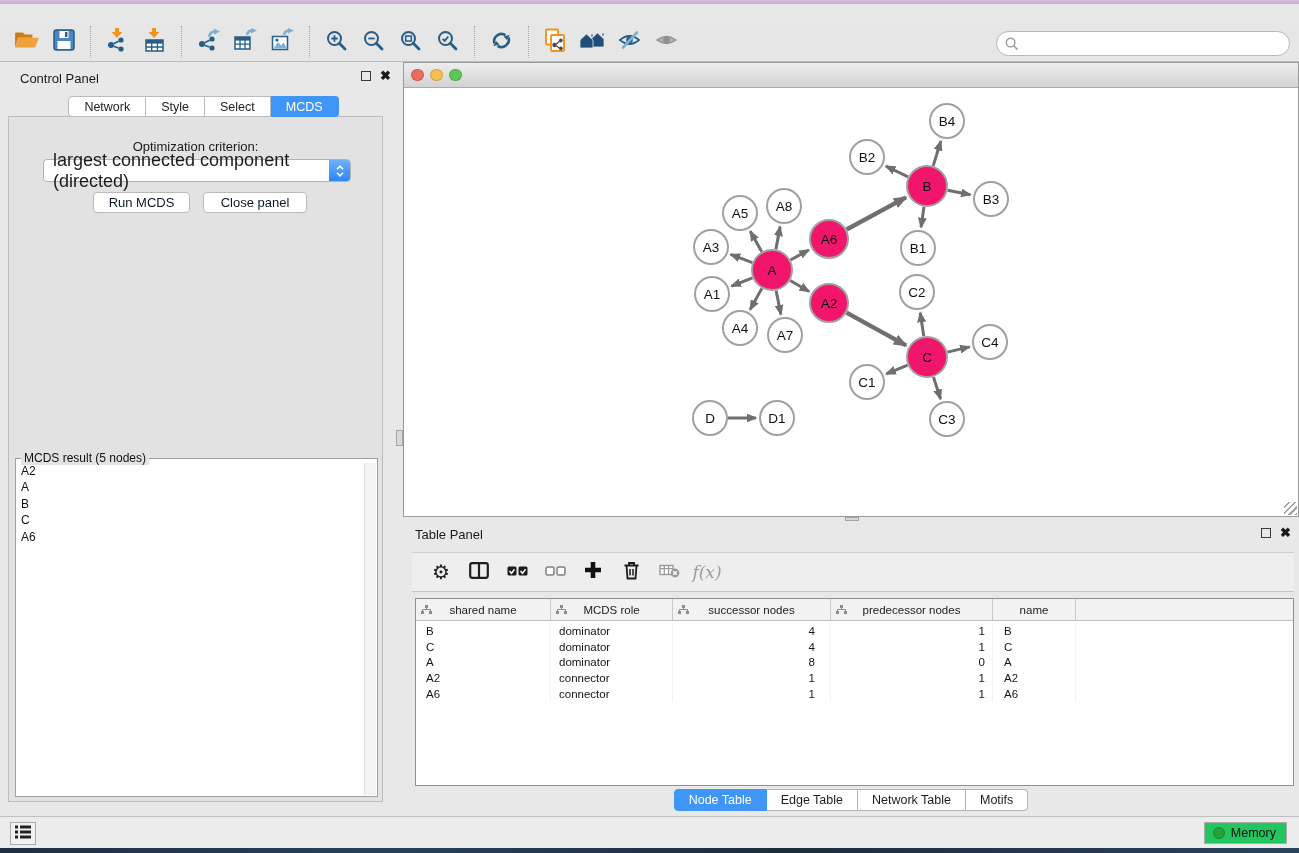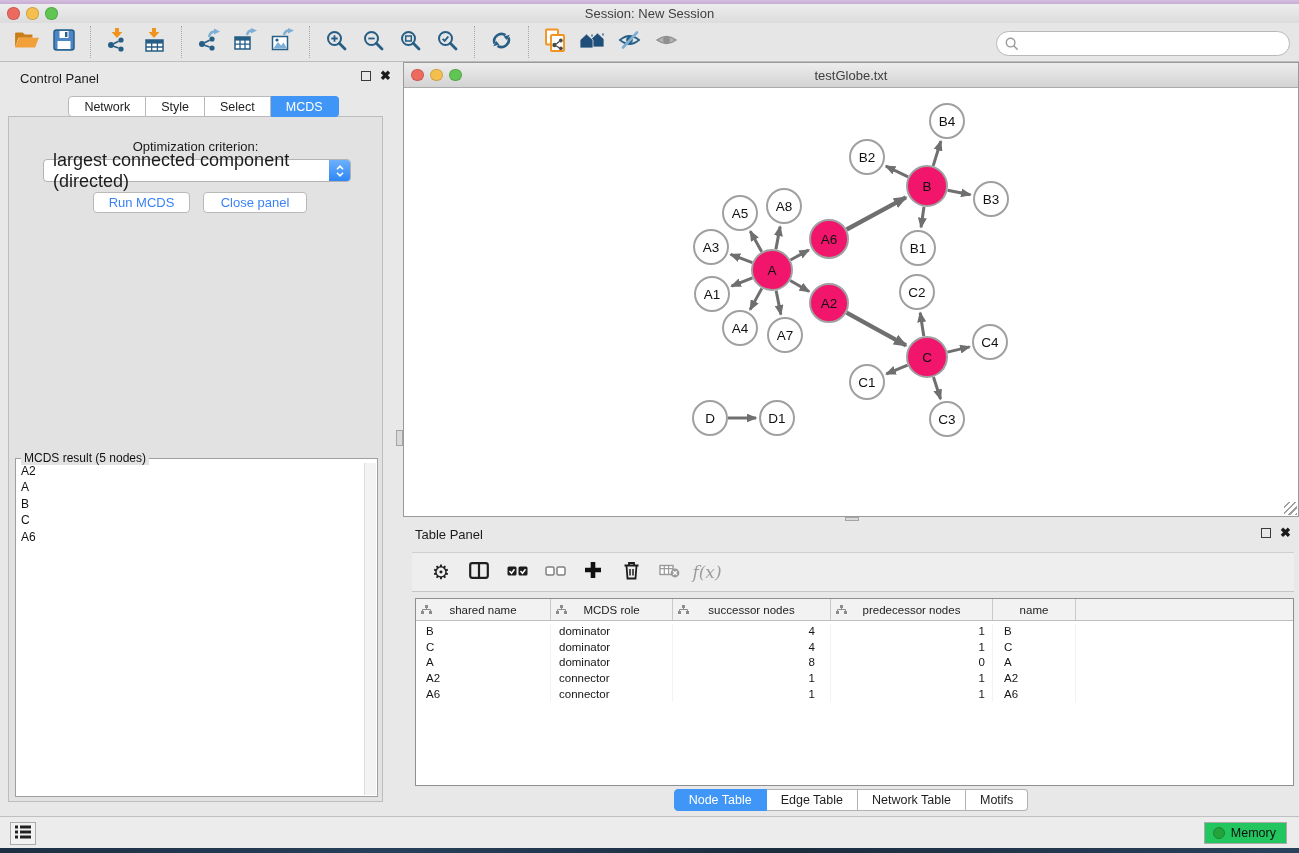--- a/index.html
+++ b/index.html
@@ -33,21 +33,21 @@
   .close-btn { font-size:13px; font-weight:bold; color:#1a1a1a; line-height:10px; }
   .cp-tabs { position:absolute; left:0; top:96px; width:391px; display:flex; justify-content:center; z-index:3; }
   .cp-tab { height:21px; padding:0 15px; background:#fff; border:1px solid #b9b9b9; border-left:none; font-size:12.5px; color:#1d1d1d; display:flex; align-items:center; }
   .cp-tab:first-child { border-left:1px solid #b9b9b9; border-radius:4px 0 0 4px;margin-left:16px; }
   .cp-tab:last-child { border-radius:0 4px 4px 0; }
   .cp-tab.sel { background:#3f96f7; border-color:#3f96f7; color:#fff; }
   .cp-body { position:absolute; left:8px; top:116px; width:375px; height:686px; background:#e2e2e2; border:1px solid #bdbdbd; }
   .opt-label { position:absolute; left:0; width:100%; top:22px; text-align:center; font-size:13px; color:#1b1b1b; }
   .criterion { position:absolute; left:34px; top:42px; width:308px; height:23px; background:#fff; border:1px solid #b3b3b3; border-radius:4px; font-size:18px; color:#1b1b1b; display:flex; align-items:center; padding-left:9px; }
   .criterion .spinner { position:absolute; right:0; top:0; width:21px; height:21px; background:linear-gradient(#6cb1fc,#2e86f5); border-radius:0 3px 3px 0; display:flex; align-items:center; justify-content:center; }
-  .cp-btn { position:absolute; top:75px; height:21px; background:#fff; border:1px solid #b9b9b9; border-radius:4px; font-size:13px; color:#3b82f6; display:flex; align-items:center; justify-content:center; }
+  .cp-btn { position:absolute; top:75px; height:21px; background:#fff; border:1px solid #b9b9b9; border-radius:4px; font-size:13px; color:#0f172a; display:flex; align-items:center; justify-content:center; }
   .run-btn { left:84px; width:97px; }
   .closep-btn { left:194px; width:104px; }
   .mcds-fieldset { position:absolute; left:6px; top:341px; width:363px; height:339px; border:1px solid #9f9f9f; background:#fff; }
   .mcds-legend { position:absolute; left:5px; top:-8px; background:#e2e2e2; padding:0 3px; font-size:12px; color:#111; }
   .mcds-list { position:absolute; left:1px; top:4px; bottom:1px; right:14px; overflow:hidden; }
   .mcds-item { font-size:12px; color:#111; line-height:16.4px; padding-left:4px; }
   .mcds-scroll { position:absolute; right:1px; top:4px; bottom:1px; width:12px; background:#f3f3f3; border-left:1px solid #ddd; }
 
   
   .net-window { position:absolute; left:403px; top:62px; width:896px; height:455px; background:#fff; border:1px solid #9a9a9a; }
@@ -87,28 +87,20 @@
   .status-list-btn { position:absolute; left:10px; top:5px; width:26px; height:23px; background:#f2f2f2; border:1px solid #ababab; display:flex; align-items:center; justify-content:center; }
   .memory-btn { position:absolute; right:12px; top:5px; height:22px; padding:0 10px 0 8px; background:#22c55e; border:1px solid #ababab; display:flex; align-items:center; gap:6px; font-size:12.5px; color:#111; }
   .mem-dot { width:12px; height:12px; border-radius:50%; background:#23a33c; border:1px solid #1c8630; }
 </style>
 </head>
 <body>
 
 <div class="screen">
   <div class="desktop-top"></div>
 
-  <div class="titlebar">
-    <div class="win-title">Session: New Session</div>
-    <div class="traffic">
-      <div class="tl red"></div>
-      <div class="tl yellow"></div>
-      <div class="tl green"></div>
-    </div>
-  </div>
 
   <div class="toolbar">
     <div class="tb-btn">
       <span><svg width="26" height="22" viewBox="0 0 24 20">
         <path d="M1 17 V4 a1 1 0 0 1 1 -1 h6 l2 2 h7 v3 h-13 z" fill="#c97e18"></path>
         <path d="M1 17 L4.5 8 h18.5 l-3.5 9 z" fill="#f2a13a"></path>
           </svg></span>
     </div>
     <div class="tb-btn">
       <span><svg width="22" height="22" viewBox="0 0 22 22">
@@ -282,21 +274,20 @@
           <div class="mcds-item">B</div>
           <div class="mcds-item">C</div>
           <div class="mcds-item">A6</div>
         </div>
       <div class="mcds-scroll"></div>
     </div>
   </div>
 
   <div class="net-window">
     <div class="net-titlebar">
-      <div class="win-title">testGlobe.txt</div>
       <div class="traffic">
         <div class="tl red"></div>
         <div class="tl yellow"></div>
         <div class="tl green"></div>
       </div>
     </div>
     <div class="net-canvas">
       <svg id="graph-svg" width="894" height="428">
           <defs>
             <marker id="aa" markerUnits="userSpaceOnUse" markerWidth="11" markerHeight="9" refX="9.5" refY="4.5" orient="auto">

